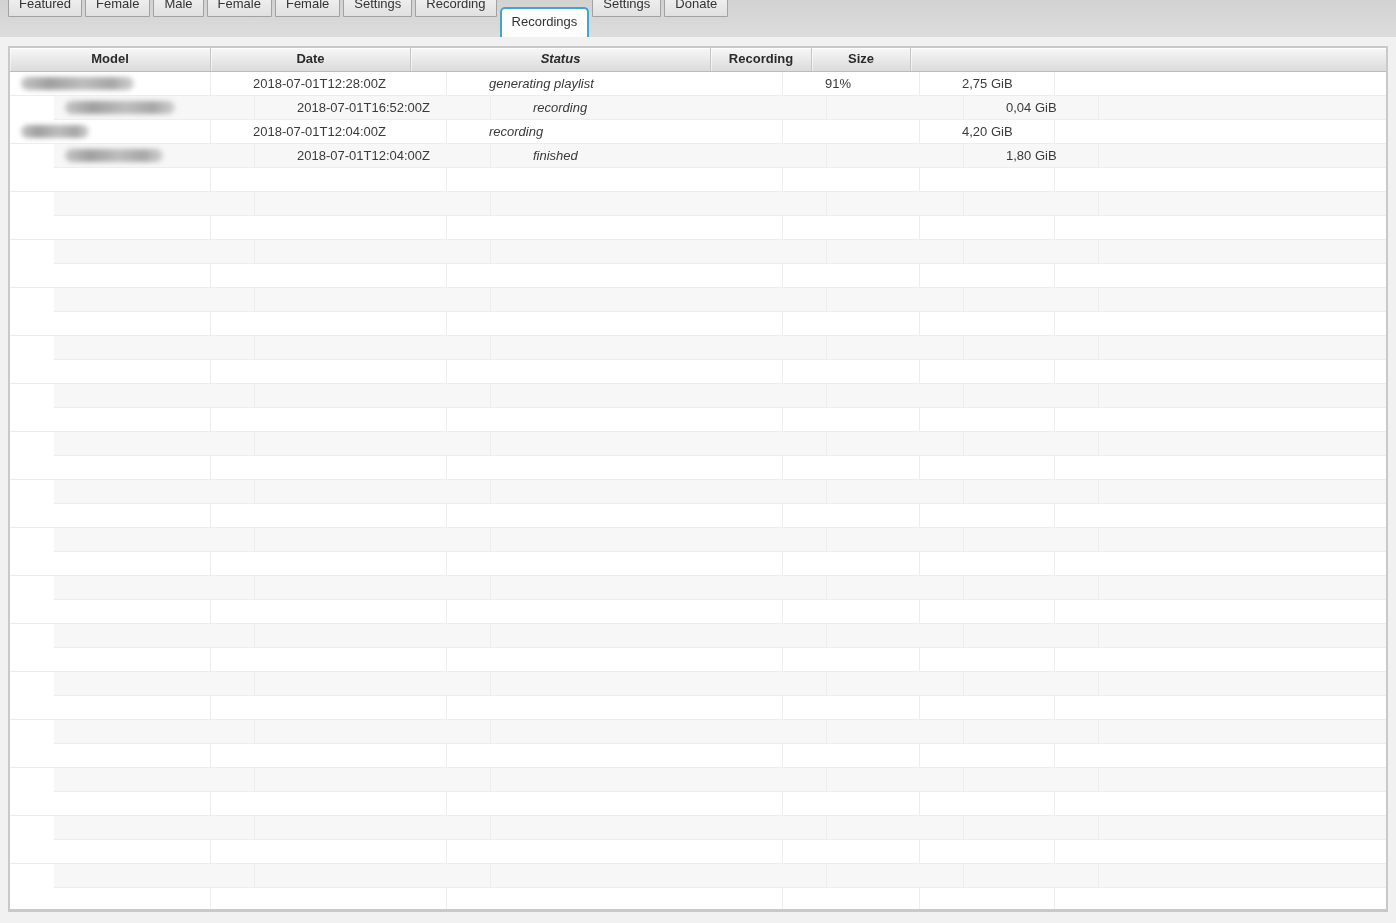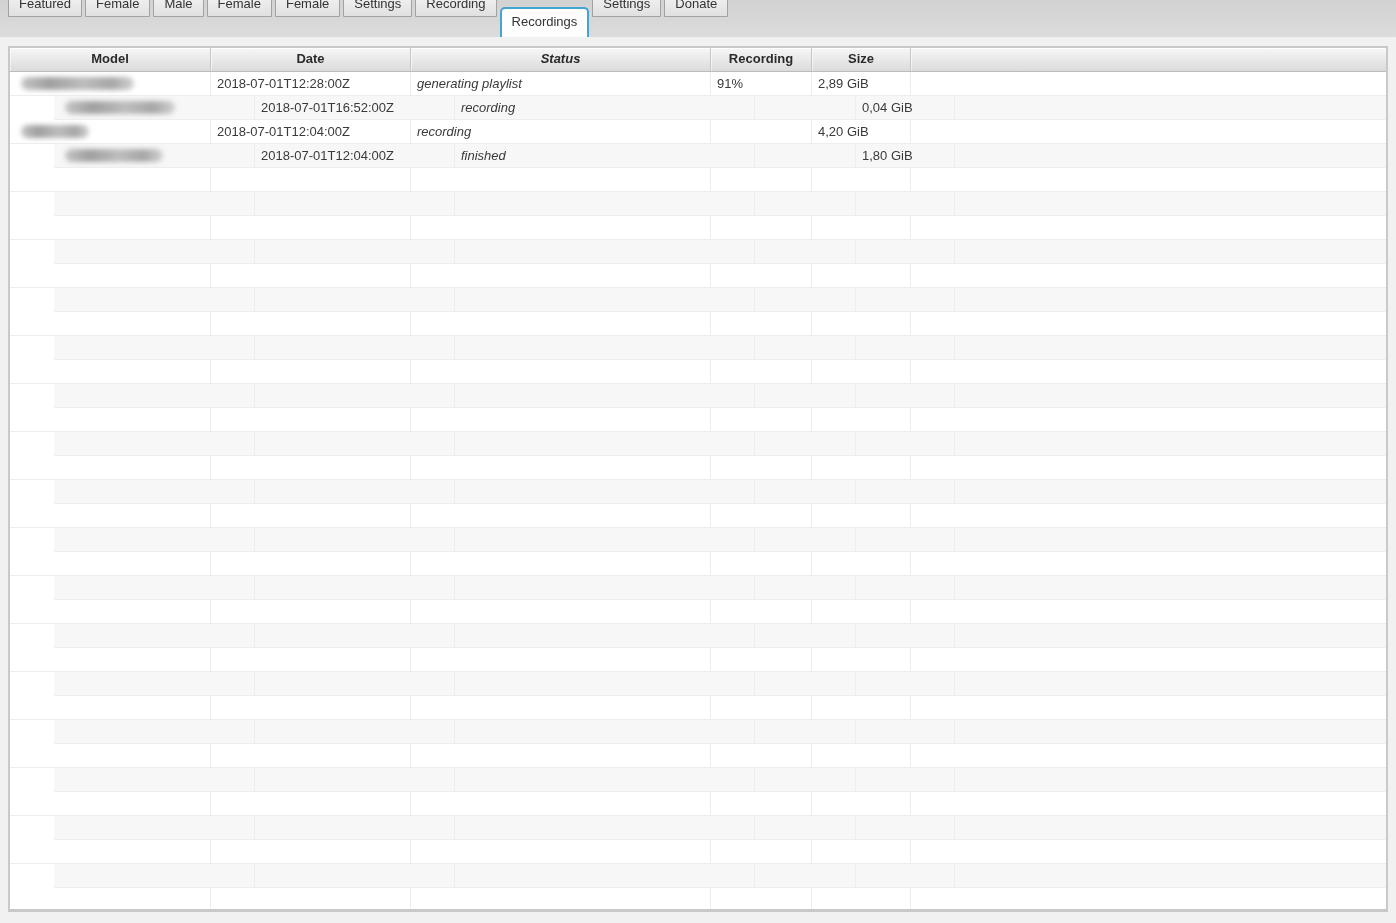--- a/index.html
+++ b/index.html
@@ -79,20 +79,21 @@
     cursor: pointer;
   }
   .th.c5 { border-right: none; }
 
   .tr {
     display: flex;
     height: 24px;
     box-sizing: border-box;
     border-bottom: 1px solid #ededed;
     background: #ffffff;
+    gap: 36px;
   }
   .tr.alt { background: #f7f7f7; margin-left: 44px; }
   .td {
     box-sizing: border-box;
     border-right: 1px solid #ededed;
     padding-left: 6px;
     font-size: 13px;
     color: #3a3a3a;
     line-height: 23px;
     white-space: nowrap;
@@ -143,21 +144,21 @@
       <div class="th c5"></div>
     </div>
   <div class="tbody" id="tbody">
       <div class="tr">
         <div class="td c0">
           <span class="blur" style="width: 113px;"></span>
         </div>
         <div class="td c1">2018-07-01T12:28:00Z</div>
         <div class="td c2">generating playlist</div>
         <div class="td c3">91%</div>
-        <div class="td c4">2,89 GiB</div>
+        <div class="td c4">2,75 GiB</div>
         <div class="td c5"></div>
       </div>
       <div class="tr alt">
         <div class="td c0">
           <span class="blur" style="width: 110px;"></span>
         </div>
         <div class="td c1">2018-07-01T16:52:00Z</div>
         <div class="td c2">recording</div>
         <div class="td c3"></div>
         <div class="td c4">0,04 GiB</div>

